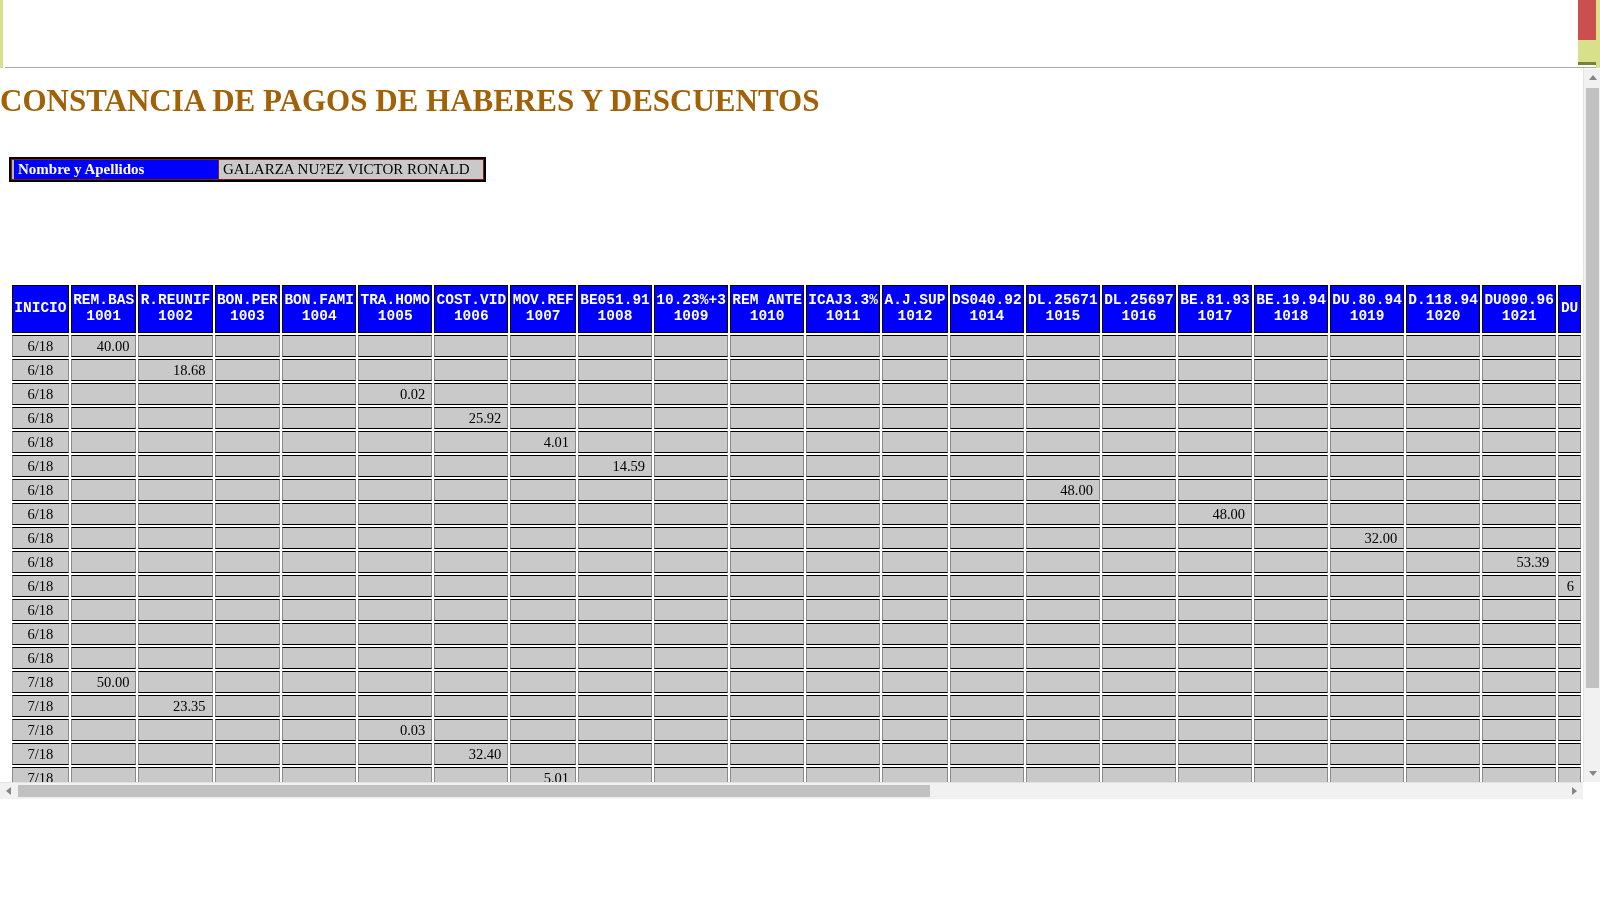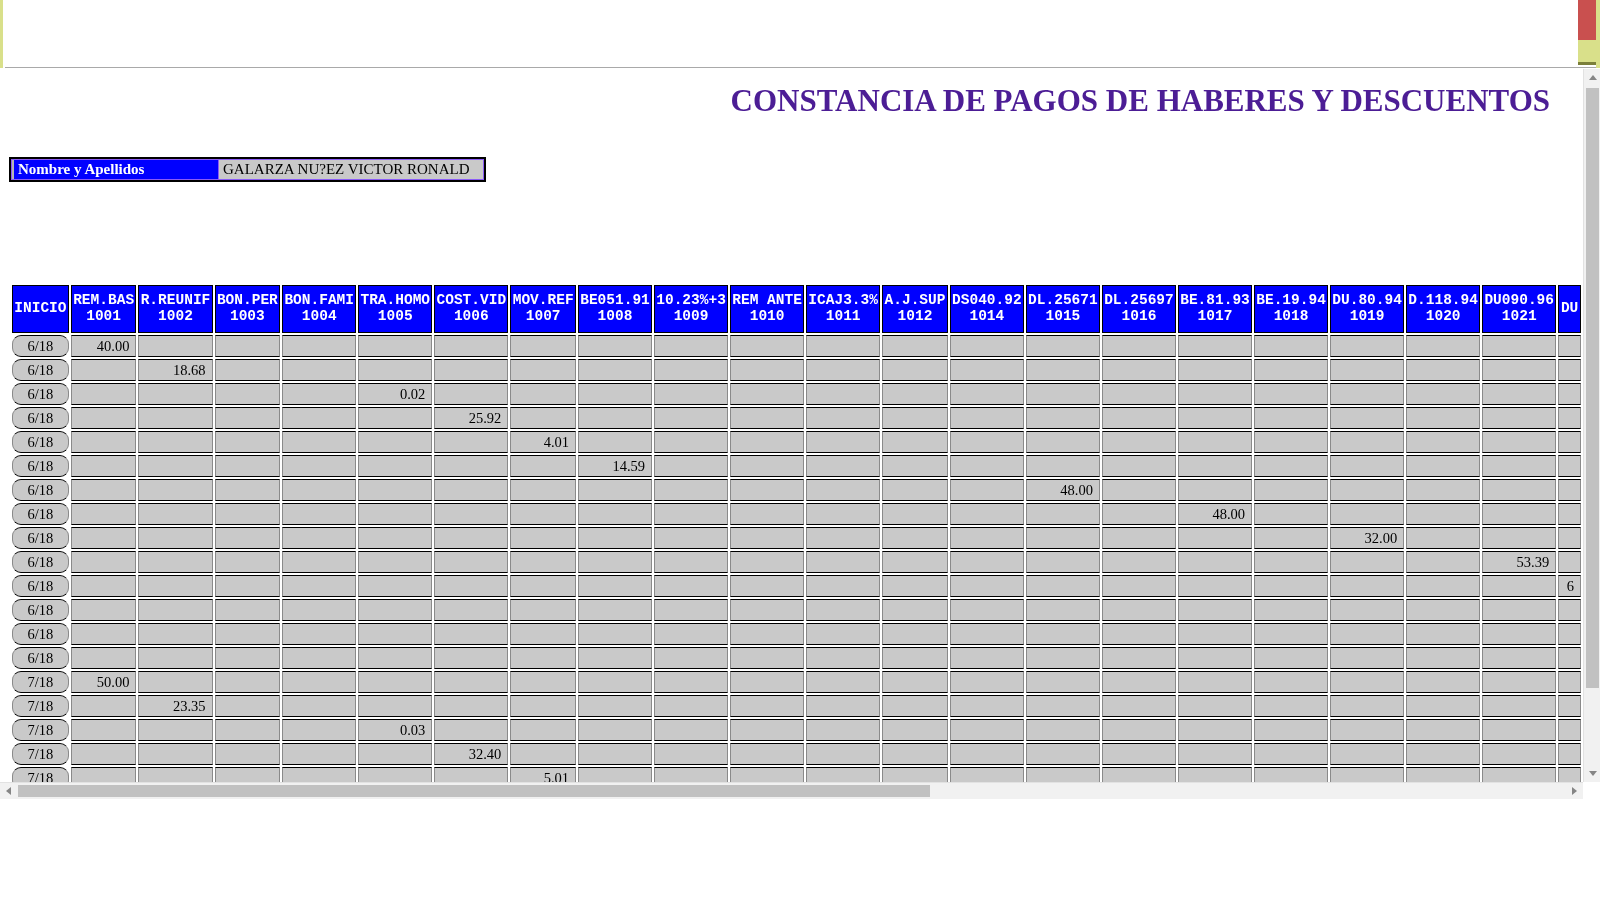--- a/index.html
+++ b/index.html
@@ -133,38 +133,38 @@
   }
 
   
   .doc {
     position: relative;
     width: 1583px;
   }
   .doc-title {
     margin: 0;
     padding-top: 14px;
-    text-align: right;
-    color: #4c1d95;
+    text-align: left;
+    color: #a16207;
     font-family: "Liberation Serif", "DejaVu Serif", serif;
     font-weight: bold;
     font-size: 31px;
     letter-spacing: 0px;
     width: 1550px;
   }
 
   
   .info-table {
     position: absolute;
     left: 9px;
     top: 88px;
     border-collapse: separate;
     border-spacing: 1px;
     border: 2px solid #000000;
-    background: #8b5cf6;
+    background: #7f1d1d;
     font-size: 15px;
   }
   .info-table td {
     padding: 1px 4px;
     font-family: "Liberation Serif", "DejaVu Serif", serif;
   }
   .info-label {
     background: #0000ff;
     color: #ffffff;
     font-weight: bold;
@@ -214,21 +214,21 @@
     padding: 1px 3px;
     border-top: 1px solid #000000;
     border-bottom: 1px solid #000000;
     border-left: 1px solid #8a8a8a;
     border-right: 1px solid #8a8a8a;
     white-space: nowrap;
     overflow: hidden;
   }
   .data-table td.num { text-align: right; padding-right: 6px; }
   .data-table th.c-inicio { width: 56px; }
-  .data-table td.c-inicio { width: 64px; text-align: center; border-radius: 9px; }
+  .data-table td.c-inicio { width: 64px; text-align: center; }
   .data-table th.col, .data-table td.col { width: 74px; }
   .data-table th.narrow, .data-table td.narrow { width: 44px; }
 </style>
 </head>
 <body>
 
 <div id="screen">
 
   <div class="top-strip"></div>
   <div class="left-edge-strip"></div>

